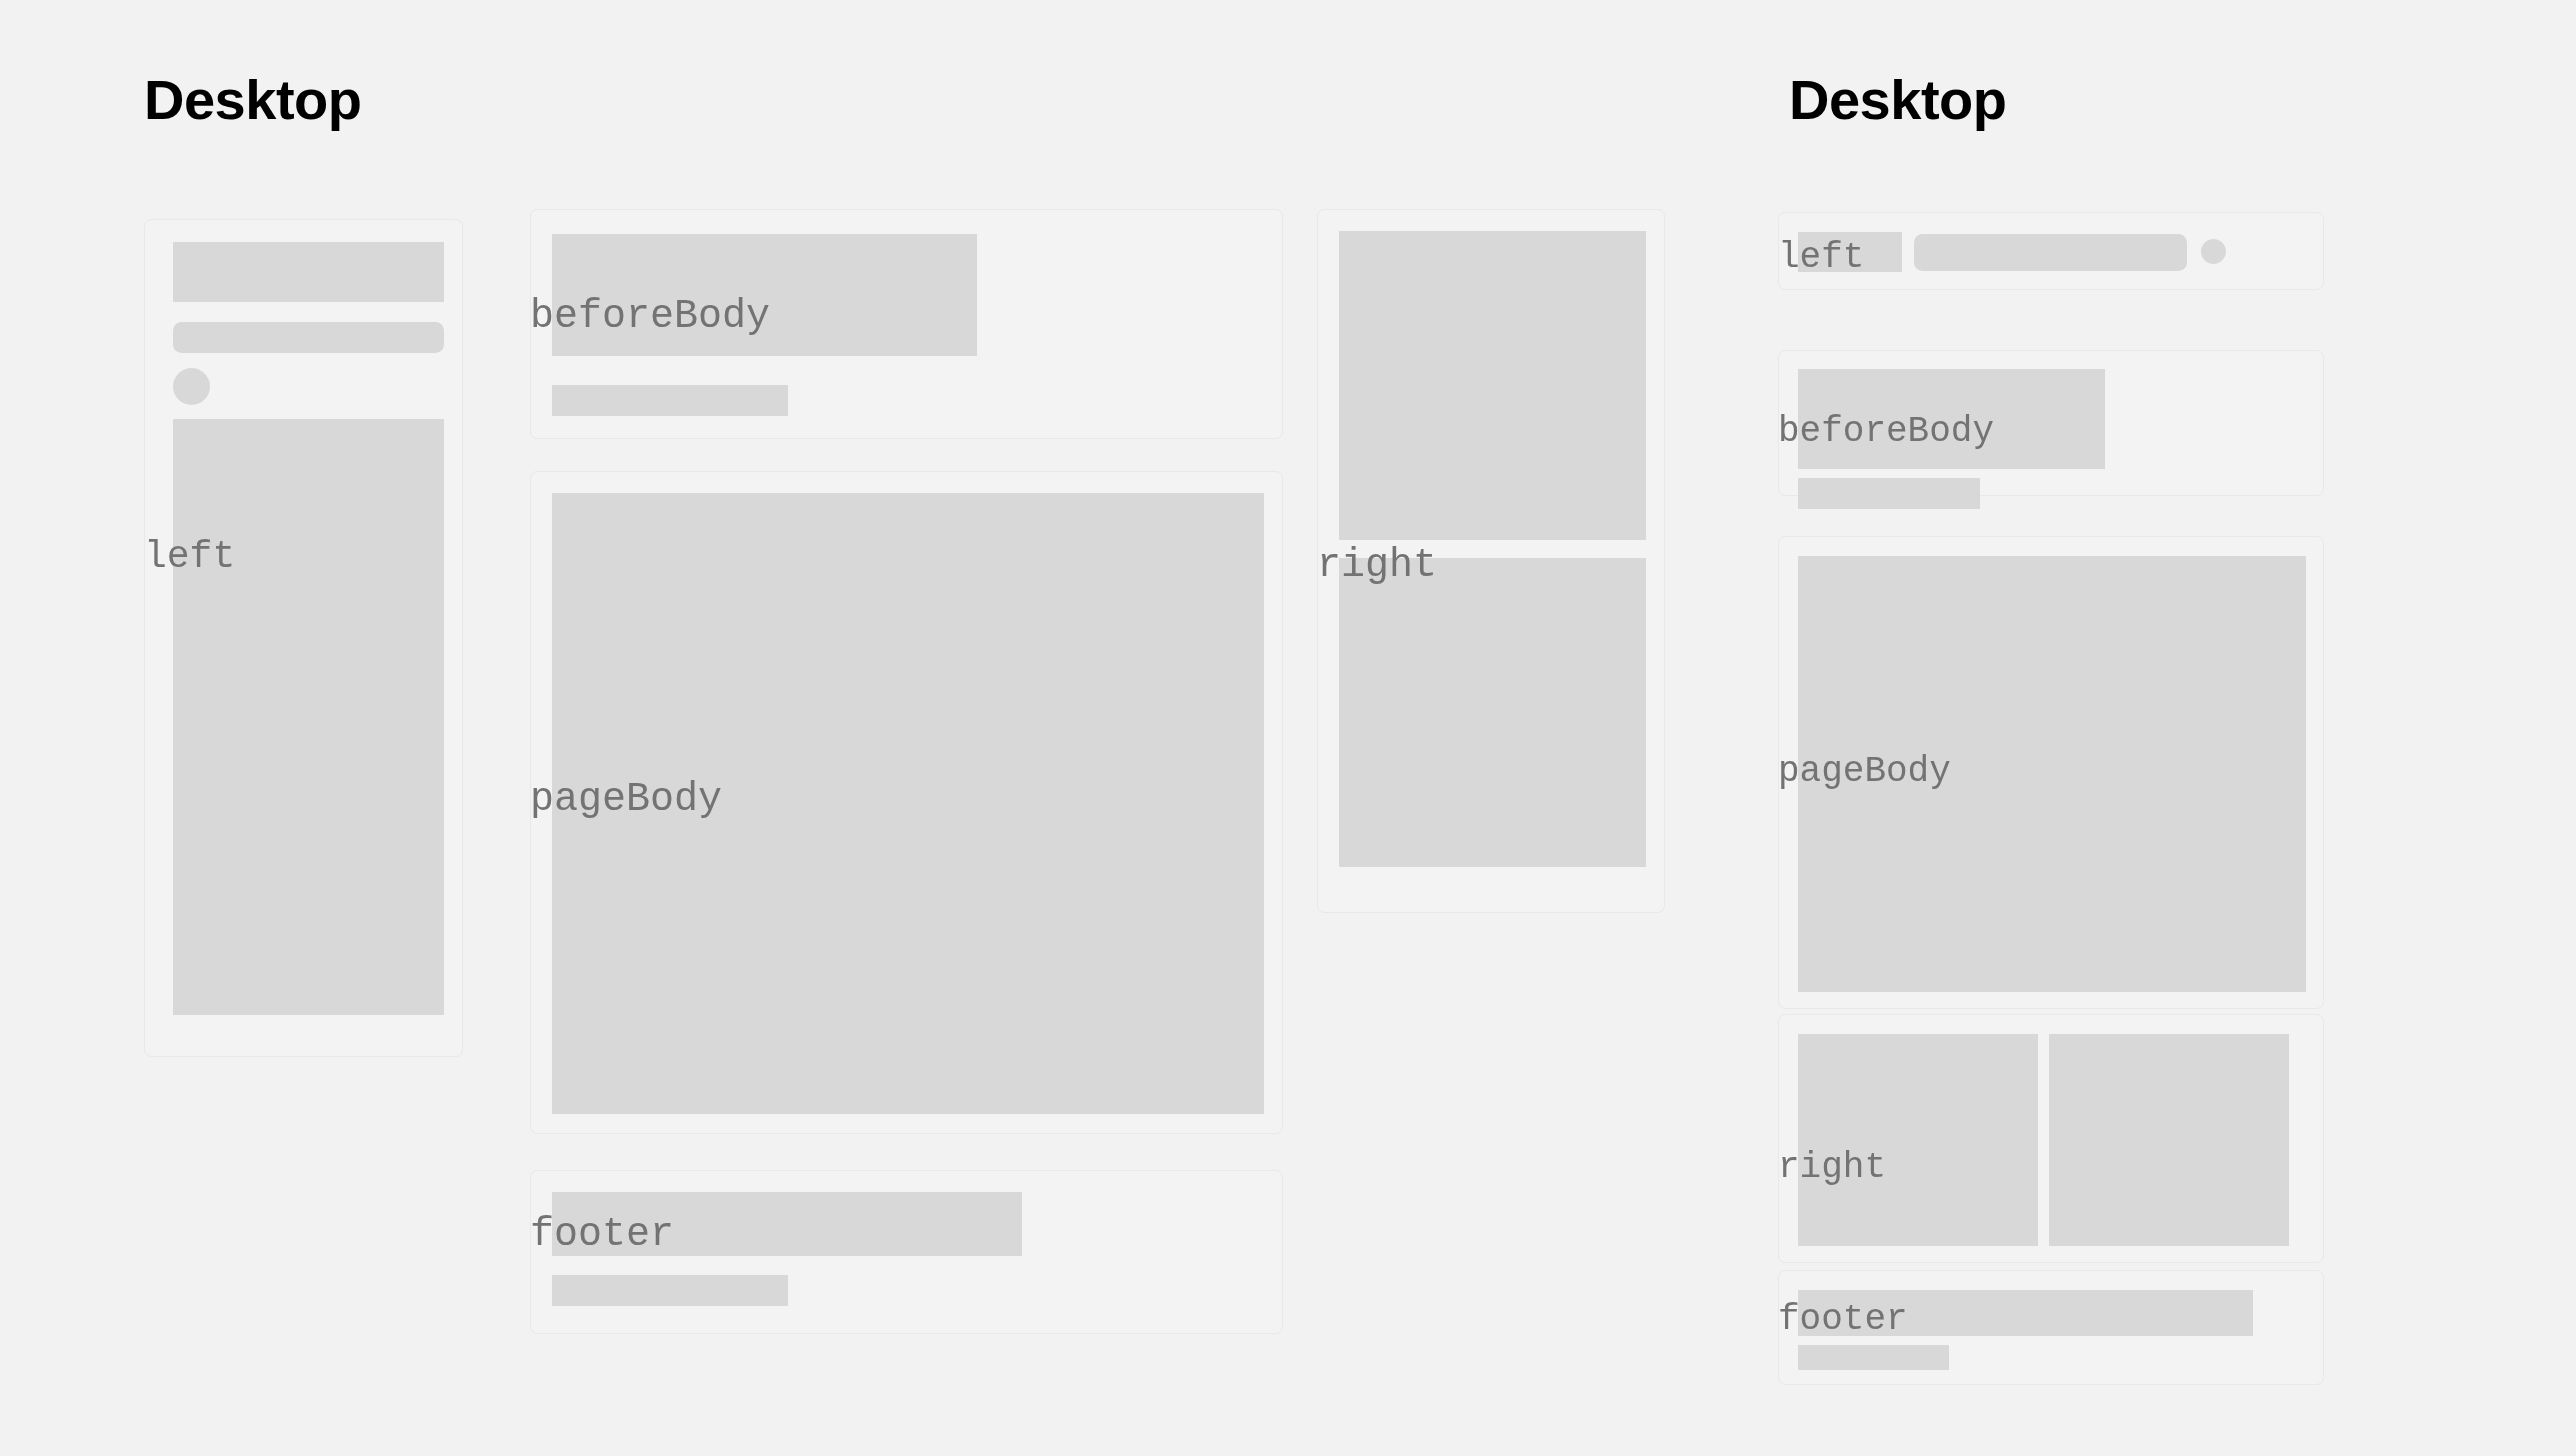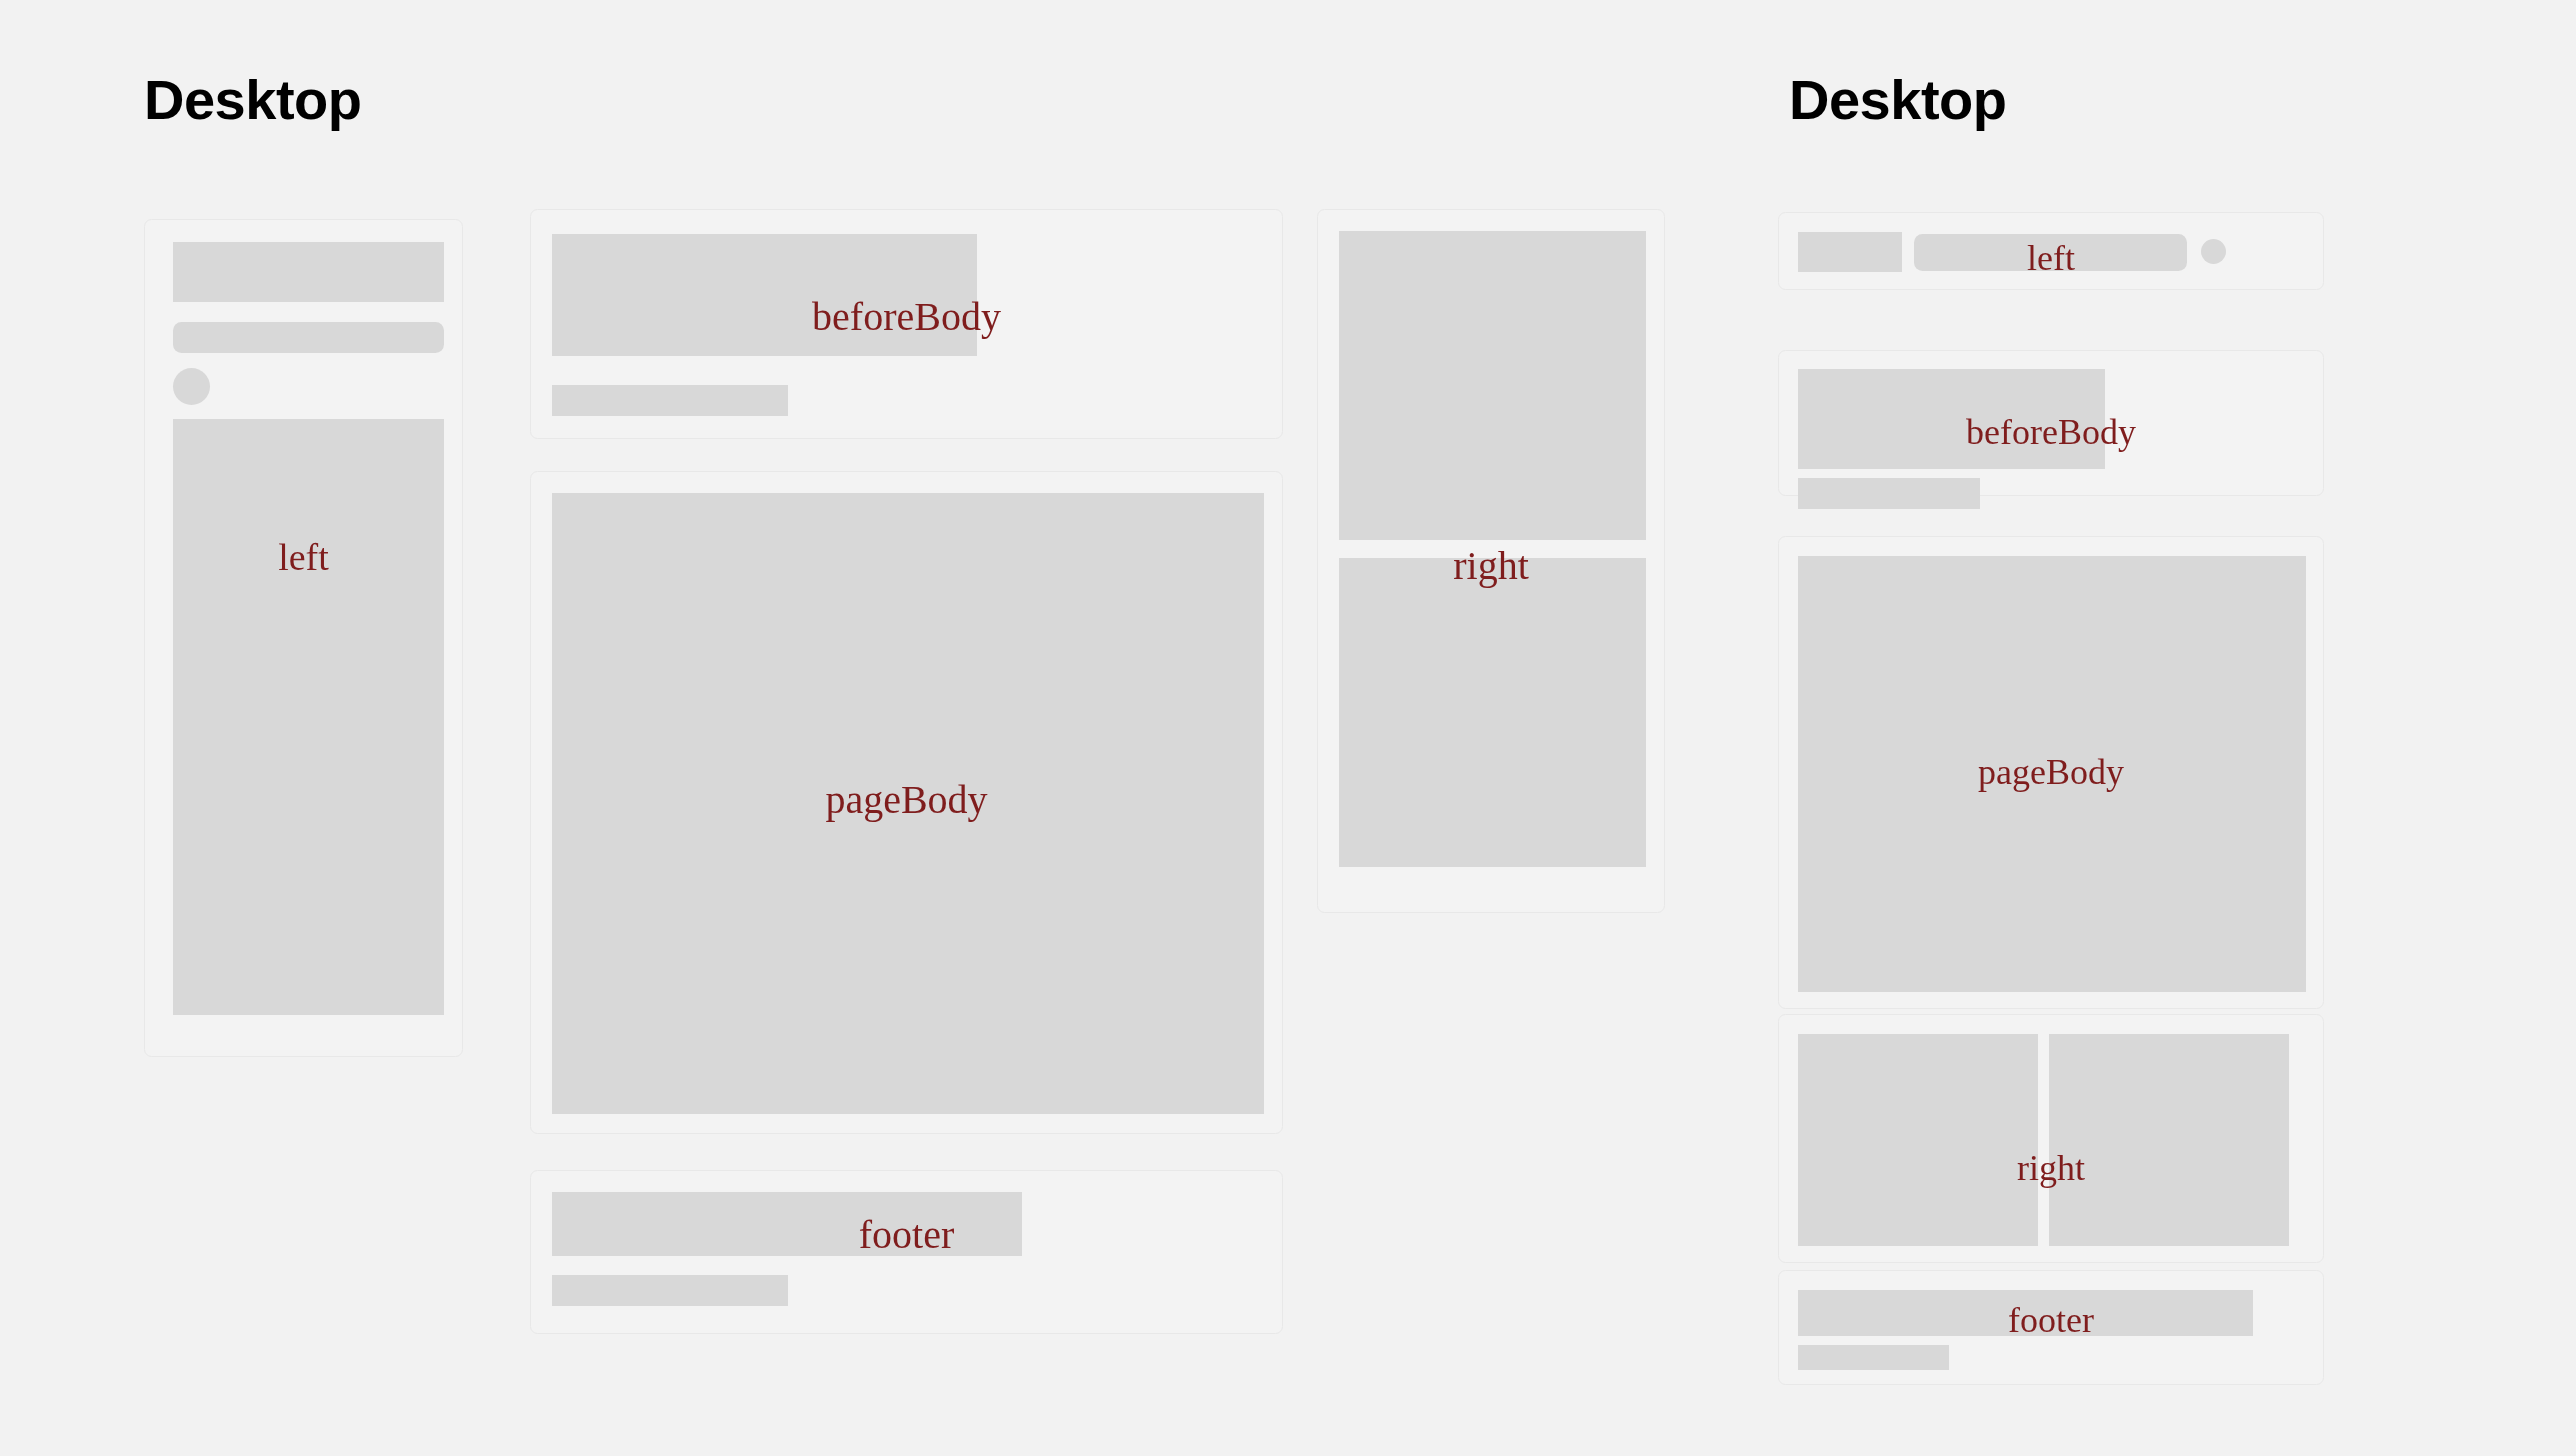--- a/index.html
+++ b/index.html
@@ -48,24 +48,23 @@
   .blk {
     position: absolute;
     background: #d8d8d8;
   }
   .blk.round  { border-radius: 8.5px; }
   .blk.circle { border-radius: 50%; }
 
   
   .slot-label {
     position: absolute;
-    font-family: Liberation Serif, serif;
-    color: #7f1d1d;
+    font-family: Liberation Mono, monospace;
+    color: #737373;
     white-space: nowrap;
-    text-align: center;
     pointer-events: none;
     z-index: 5;
     line-height: 1;
   }
 
   
 
   
   #d-left-panel  { left: 144px;  top: 219px;  width: 319px;  height: 838px; }
   #d-left-b1     { left: 28px;   top: 21.6px;   width: 271px; height: 60px; }

